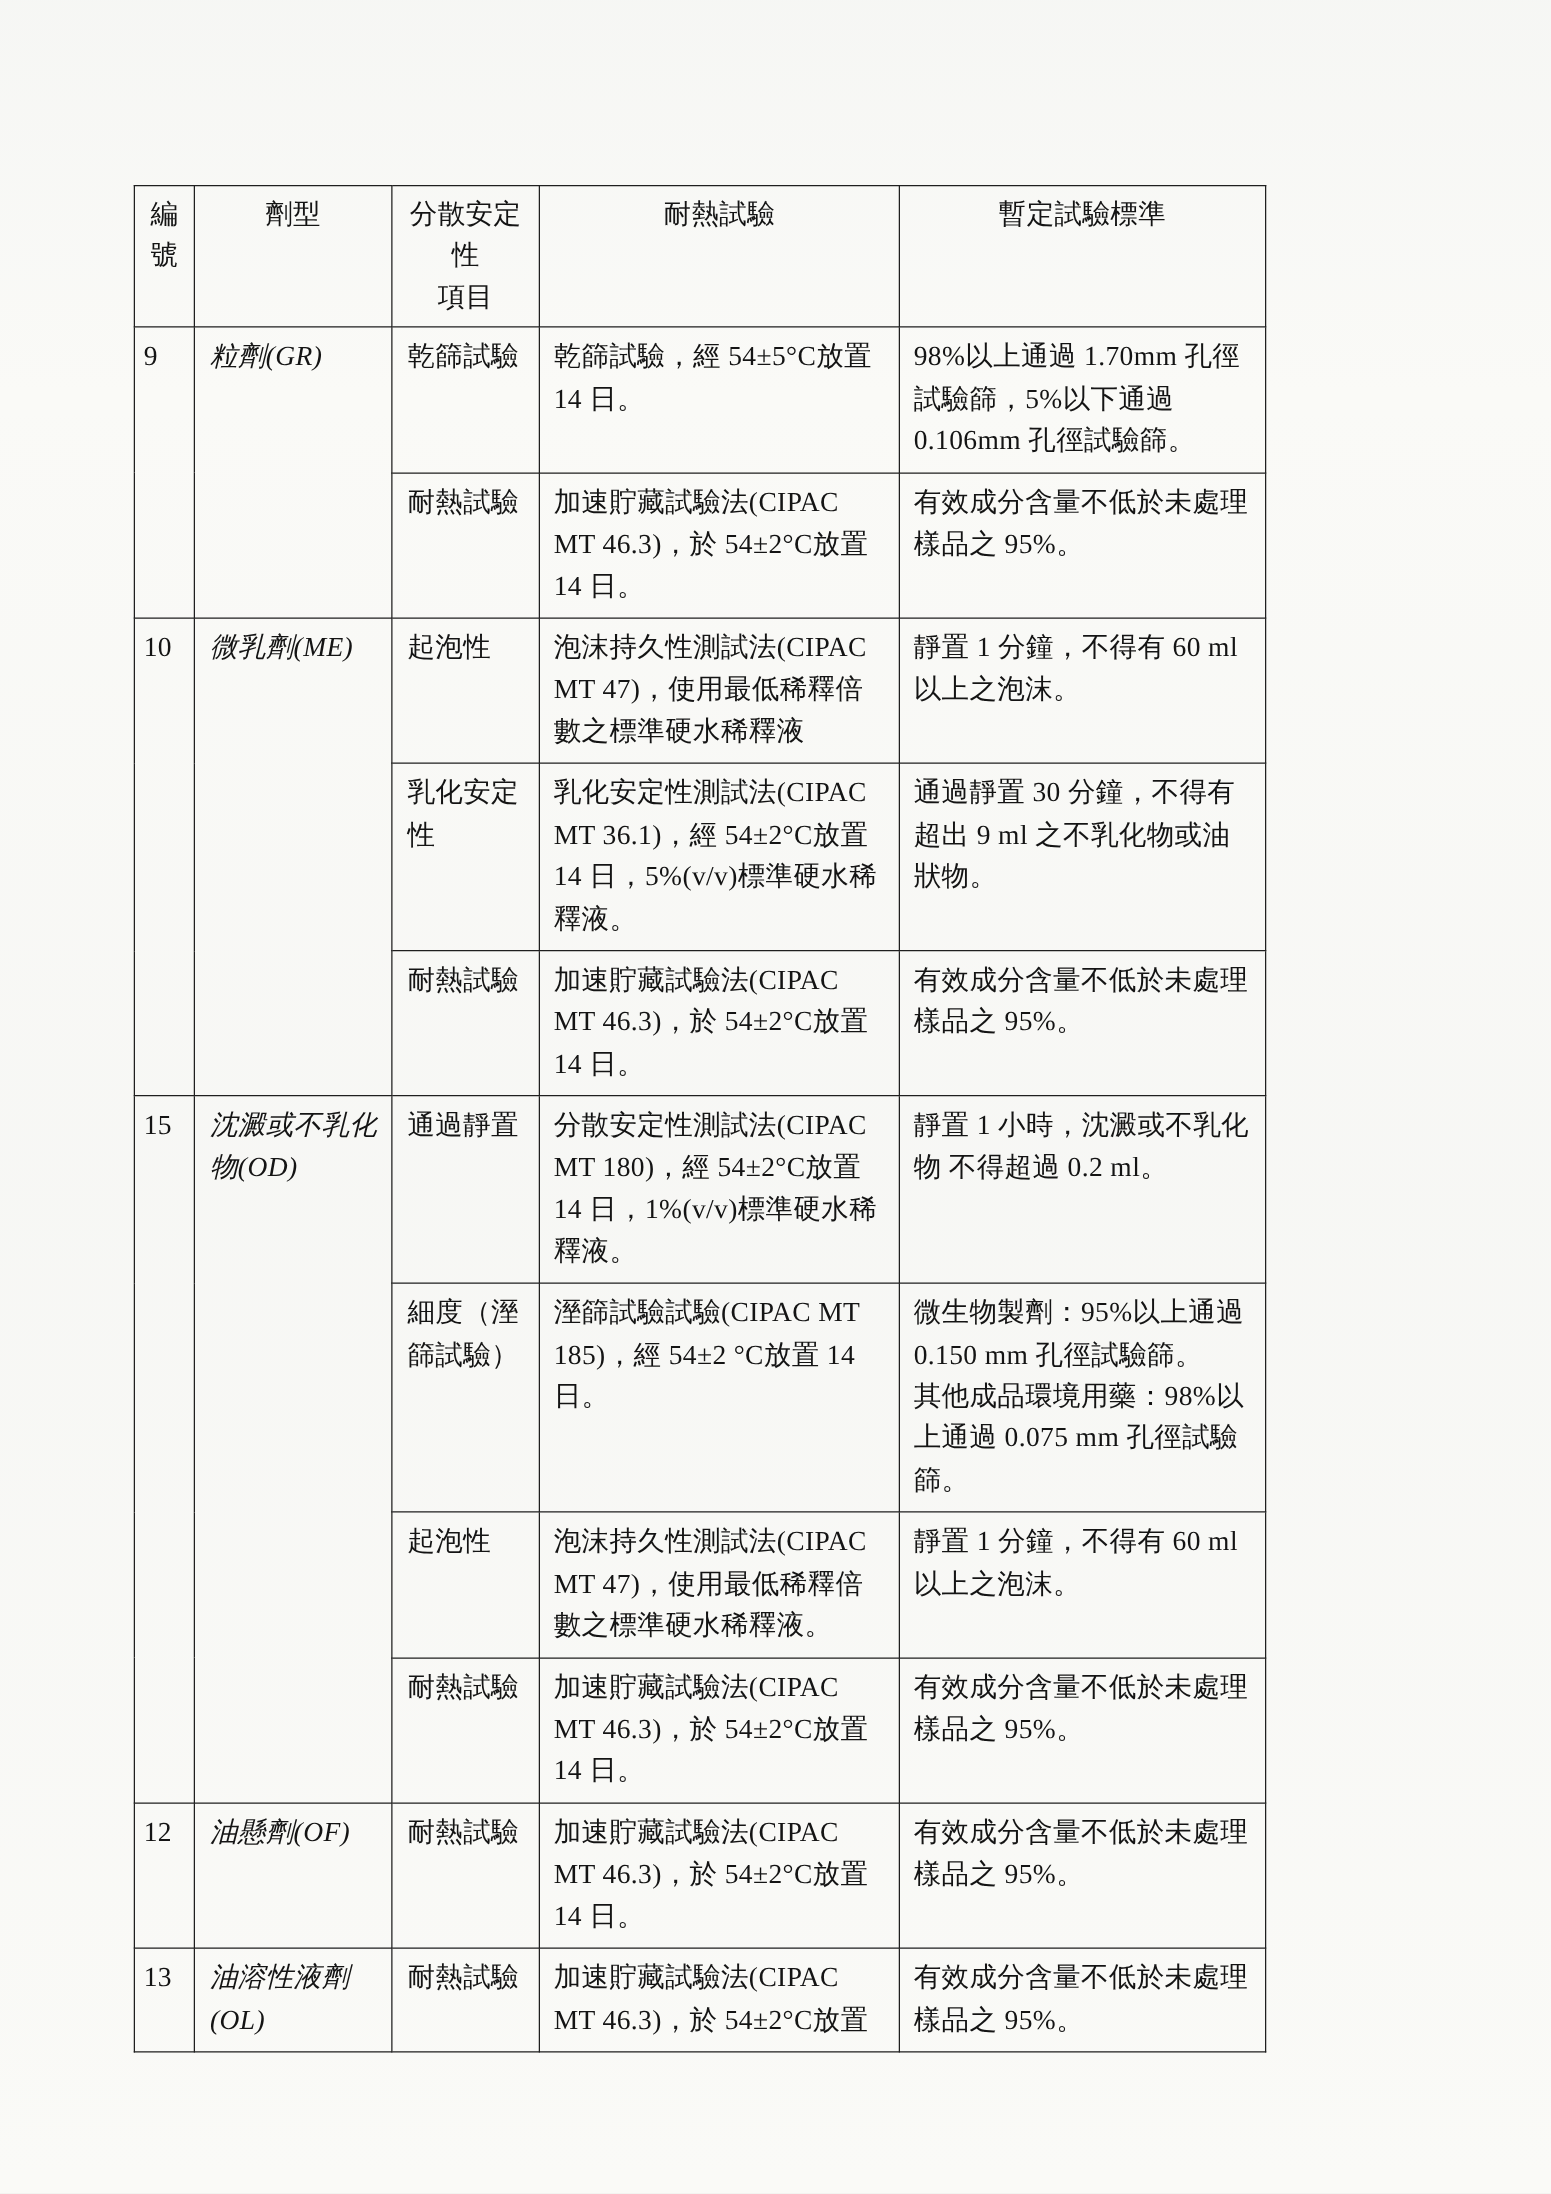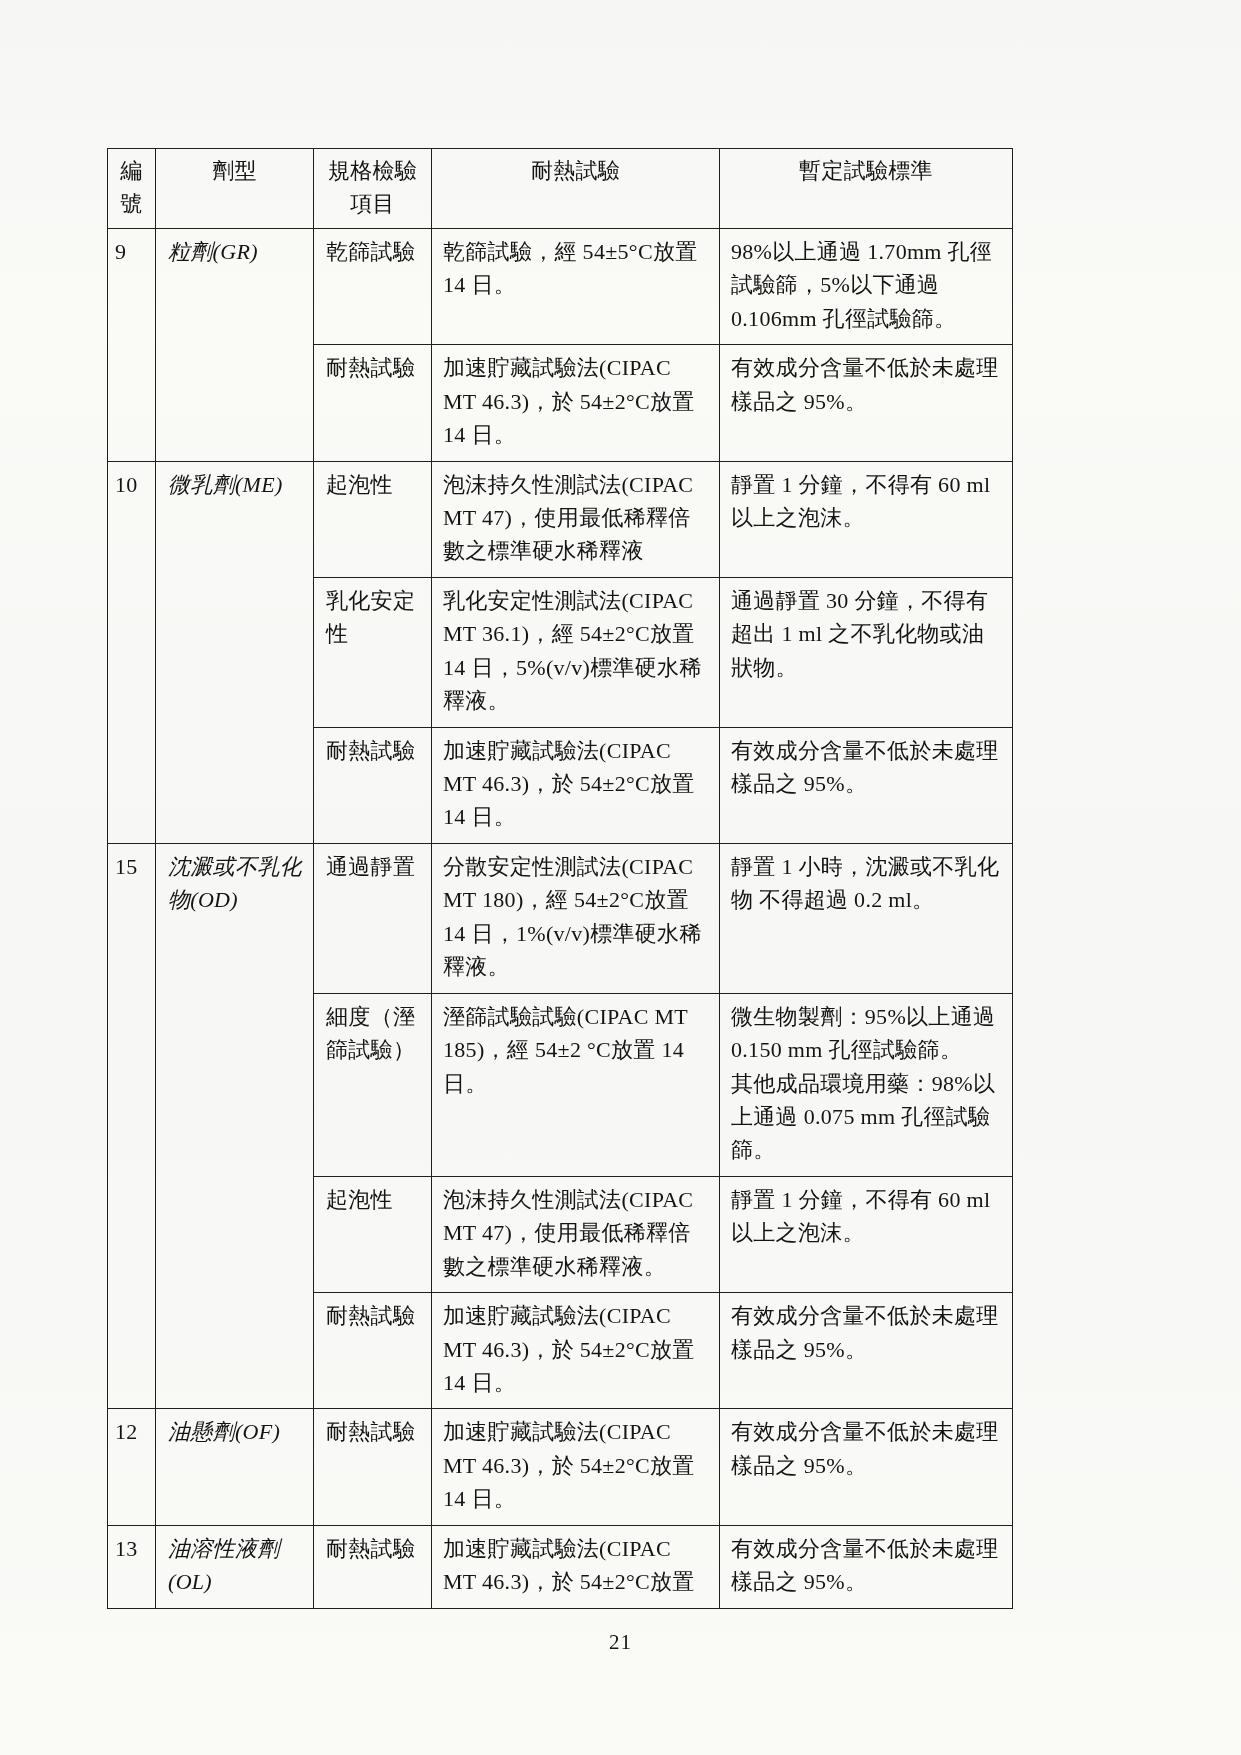--- a/index.html
+++ b/index.html
@@ -80,21 +80,21 @@
         <col class="c2">
         <col class="c3">
         <col class="c4">
         <col class="c5">
     </colgroup>
     <thead>
       <tr>
         <th>編
 號</th>
         <th>劑型</th>
-        <th>規格檢驗
+        <th>分散安定性
 項目</th>
         <th>耐熱試驗</th>
         <th>暫定試驗標準</th>
       </tr>
     </thead>
     <tbody>
 
       <tr>
         <td class="no" rowspan="2">9</td>
         <td class="type" rowspan="2">粒劑(GR)</td>
@@ -111,21 +111,21 @@
       <tr>
         <td class="no" rowspan="3">10</td>
         <td class="type" rowspan="3">微乳劑(ME)</td>
         <td class="item">起泡性</td>
         <td>泡沫持久性測試法(CIPAC MT 47)，使用最低稀釋倍數之標準硬水稀釋液</td>
         <td>靜置 1 分鐘，不得有 60 ml 以上之泡沫。</td>
       </tr>
       <tr>
         <td class="item">乳化安定性</td>
         <td>乳化安定性測試法(CIPAC MT 36.1)，經 54±2°C放置 14 日，5%(v/v)標準硬水稀釋液。</td>
-        <td>通過靜置 30 分鐘，不得有超出 1 ml 之不乳化物或油狀物。</td>
+        <td>通過靜置 30 分鐘，不得有超出 9 ml 之不乳化物或油狀物。</td>
       </tr>
       <tr>
         <td class="item">耐熱試驗</td>
         <td>加速貯藏試驗法(CIPAC MT 46.3)，於 54±2°C放置 14 日。</td>
         <td>有效成分含量不低於未處理樣品之 95%。</td>
       </tr>
 
       <tr>
         <td class="no" rowspan="4">15</td>
         <td class="type" rowspan="4">沈澱或不乳化物(OD)</td>
@@ -161,15 +161,14 @@
       <tr>
         <td class="no">13</td>
         <td class="type">油溶性液劑(OL)</td>
         <td class="item">耐熱試驗</td>
         <td>加速貯藏試驗法(CIPAC MT 46.3)，於 54±2°C放置</td>
         <td>有效成分含量不低於未處理樣品之 95%。</td>
       </tr>
     </tbody>
   </table>
 
-  <div class="page-number">21</div>
 
 </div>
 
 </body></html>

